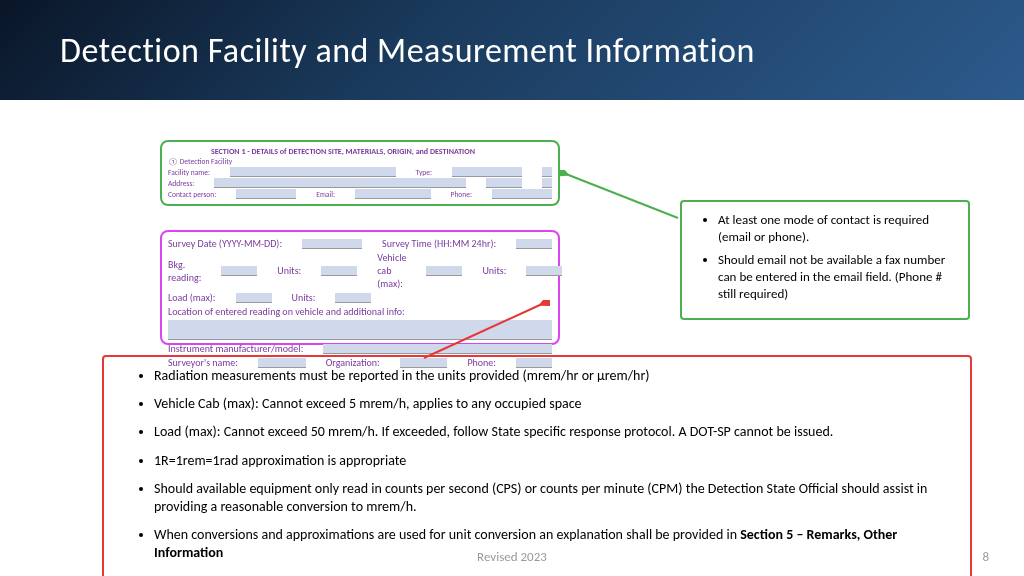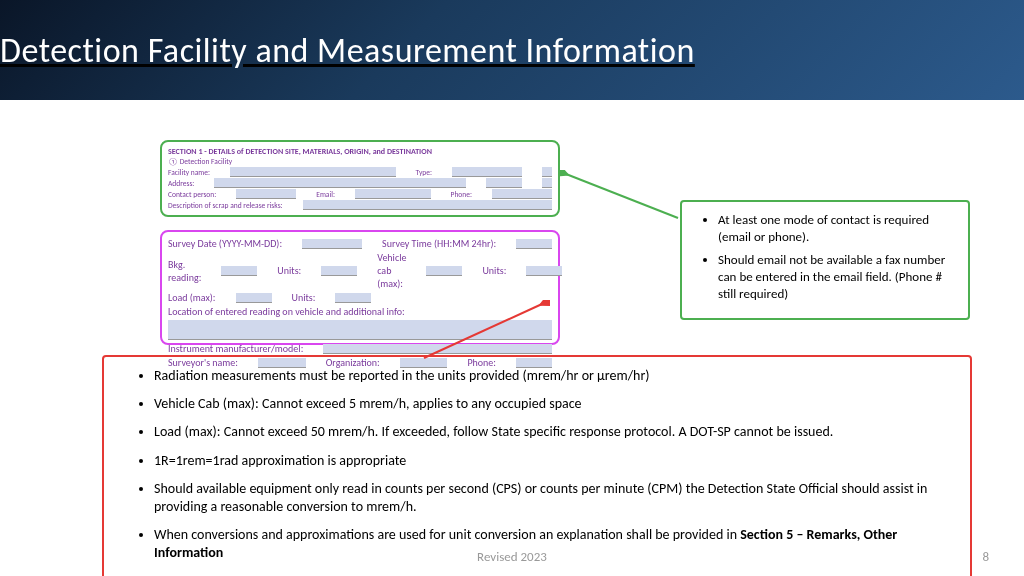--- a/index.html
+++ b/index.html
@@ -4,30 +4,30 @@
 <style>
   * { box-sizing: border-box; margin: 0; padding: 0; }
   body {
     width: 1024px; height: 576px;
     font-family: Calibri, "Segoe UI", Arial, sans-serif;
     background: #fff; position: relative; overflow: hidden;
   }
   .header {
     width: 100%; height: 100px;
     background: linear-gradient(135deg, #0a1628 0%, #1a3a5c 40%, #2c5a8c 100%);
-    display: flex; align-items: center;  text-decoration: underline;
+    display: flex; align-items: center; padding-left: 60px;
   }
   .header h1 { color: #fff; font-weight: 300; font-size: 34px; letter-spacing: .5px; }
   .content { position: relative; width: 100%; height: 476px; }
   .form-green {
     position: absolute; left: 160px; top: 40px; width: 400px;
     border: 2px solid #4CAF50; border-radius: 8px; padding: 4px 6px;
     font-size: 8px; color: #333;
   }
-  .form-green .sect { color: #7a3a9c; font-weight: bold; font-size: 8px; }
+  .form-green .sect { color: #7a3a9c; font-weight: bold; font-size: 8px; margin-left: 43px; }
   .form-green .lbl { color: #7a3a9c; font-size: 7.5px; display: inline-block; }
   .form-row { display: flex; align-items: center; margin: 1px 0; gap: 20px; }
   .fld { background: #d0d8ec; height: 10px; flex: 1; border-bottom: 1px solid #999; }
   .fld.s { flex: 0 0 36px; }
   .form-red {
     position: absolute; left: 160px; top: 130px; width: 400px; height: 115px;
     border: 2px solid #d946ef; border-radius: 8px; padding: 4px 6px;
     font-size: 10px; color: #7a3a9c;
   }
   .green-box {
@@ -86,24 +86,20 @@
       <span class="fld s"></span>
       <span class="fld s" style="flex:0 0 10px"></span>
     </div>
     <div class="form-row">
       <span class="lbl">Contact person:</span>
         <span class="fld" style="flex:0 0 60px"></span>
       <span class="lbl">Email:</span>
         <span class="fld"></span>
       <span class="lbl">Phone:</span>
         <span class="fld" style="flex:0 0 60px"></span>
-    </div>
-    <div class="form-row">
-      <span class="lbl">Description of scrap and release risks:</span>
-        <span class="fld"></span>
     </div>
   </div>
 
   <div class="form-red">
     <div class="form-row">
       <span class="lbl">Survey Date (YYYY-MM-DD):</span>
         <span class="fld" style="flex:0 0 60px"></span>
       <span class="lbl">Survey Time (HH:MM 24hr):</span>
         <span class="fld"></span>
     </div>

